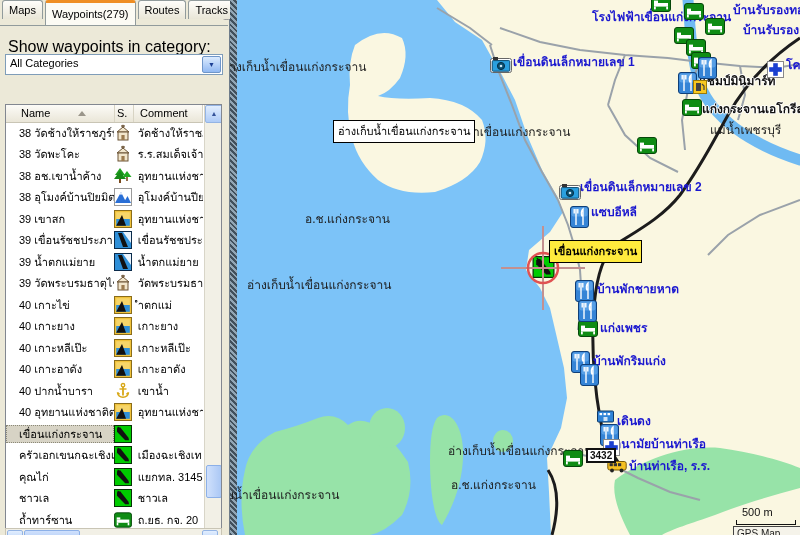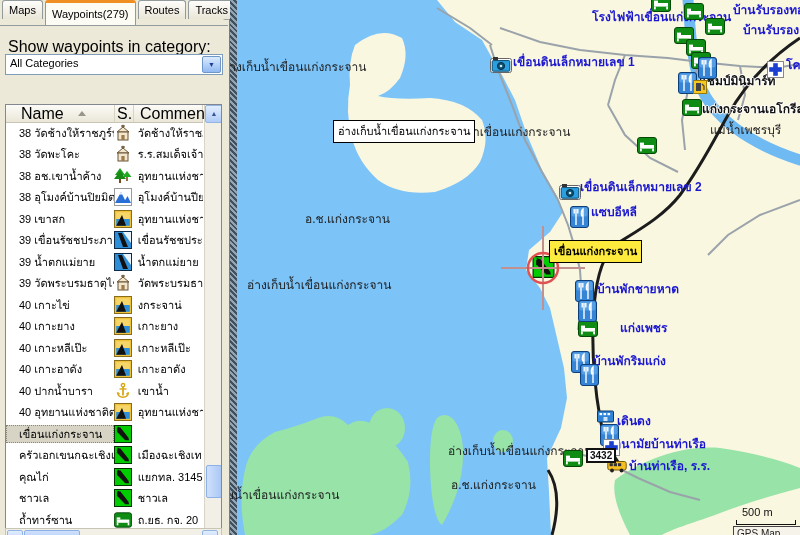--- a/index.html
+++ b/index.html
@@ -14,21 +14,21 @@
   .panel-body{position:absolute;top:25px;left:0;width:228px;height:510px;border-top:1px solid #919b9c}
   .cat-label{position:absolute;left:8px;top:12px;font-size:16px;color:#000}
   .combo{position:absolute;left:5px;top:28px;width:216px;height:19px;background:#fff;border:1px solid #7f9db9;font-size:11px}
   .combo .val{position:absolute;left:4px;top:2px}
   .combo .btn{position:absolute;right:1px;top:1px;width:17px;height:15px;border:1px solid #6f96c9;border-radius:2px;
        background:linear-gradient(#dcebfe,#90b8f2);color:#1c3f94;font-size:7px;text-align:center;line-height:15px}
   .corner-dot{position:absolute;left:219px;top:5px;width:13px;height:13px;border-radius:50%;background:#c9c9c9;border:1px solid #8e8e8e}
   
   .wtable{position:absolute;left:5px;top:78px;width:215px;height:448px;background:#fff;border:1px solid #828790;overflow:hidden}
   .thead{position:absolute;left:0;top:0;width:197px;height:17px;background:linear-gradient(#fcfbf7,#eae6d8);
-        border-bottom:1px solid #c9c5b5;font-size:16px;display:flex}
+        border-bottom:1px solid #c9c5b5;font-size:11px;display:flex}
   .th{border-right:1px solid #d8d4c4;line-height:17px;position:relative}
   .th-name{width:109px;padding-left:15px;box-sizing:border-box}
   .th-s{width:19px;text-align:left;padding-left:2px;box-sizing:border-box}
   .th-comment{width:69px;padding-left:6px;box-sizing:border-box}
   .sortmark{position:absolute;right:28px;top:6px;width:0;height:0;border-left:4px solid transparent;
         border-right:4px solid transparent;border-bottom:5px solid #9a958a}
   .rows{position:absolute;left:0;top:17px;width:197px;height:431px;overflow:hidden}
   .trow{position:relative;height:21.5px;display:flex;align-items:center;font-size:11px;white-space:nowrap}
   .tname{width:109px;padding-left:13px;box-sizing:border-box;overflow:hidden}
   .ticon{width:19px;height:18px;display:flex;align-items:center}
@@ -203,21 +203,21 @@
   <div class="trow">
     <span class="tname">40 เกาะไข่</span>
     <span class="ticon">
               <svg viewBox="0 0 18 18">
                 <rect x="0.5" y="0.5" width="17" height="17" fill="#f0c23a" stroke="#8a6d1a"></rect>
                 <rect x="2.2" y="2.2" width="13.6" height="6.8" fill="#f6d569"></rect>
                 <rect x="2.2" y="9" width="13.6" height="6.8" fill="#2e8fd8"></rect>
                 <polygon points="2.2,15.8 8,5 12,15.8" fill="#111"></polygon>
               </svg>
             </span>
-    <span class="tcomment">งกระจาน่</span>
+    <span class="tcomment">ำตกแม่</span>
   </div>
 
   <div class="trow">
     <span class="tname">40 เกาะยาง</span>
     <span class="ticon">
               <svg viewBox="0 0 18 18">
                 <rect x="0.5" y="0.5" width="17" height="17" fill="#f0c23a" stroke="#8a6d1a"></rect>
                 <rect x="2.2" y="2.2" width="13.6" height="6.8" fill="#f6d569"></rect>
                 <rect x="2.2" y="9" width="13.6" height="6.8" fill="#2e8fd8"></rect>
                 <polygon points="2.2,15.8 8,5 12,15.8" fill="#111"></polygon>
@@ -674,18 +674,18 @@
     <div class="map-label halo" style="left: 469px; top: 71px;">แชมป์มินิมาร์ท</div>
     <div class="map-label halo" style="left: 472px; top: 99px;">แก่งกระจานเอโกรีสอร์ท</div>
     <div class="map-label blue" style="left: 362px; top: 7px;">โรงไฟฟ้าเขื่อนแก่งกระจาน</div>
     <div class="map-label blue" style="left: 503px; top: 0px;">บ้านรับรองทองอุ</div>
     <div class="map-label blue" style="left: 513px; top: 20px;">บ้านรับรองเพื่อ</div>
     <div class="map-label blue" style="left: 556px; top: 55px;">โคร</div>
     <div class="map-label blue" style="left: 283px; top: 52px;">เขื่อนดินเล็กหมายเลข 1</div>
     <div class="map-label blue" style="left: 350px; top: 177px;">เขื่อนดินเล็กหมายเลข 2</div>
     <div class="map-label blue" style="left: 361px; top: 202px;">แซบอีหลี</div>
     <div class="map-label blue" style="left: 367px; top: 279px;">บ้านพักชายหาด</div>
-    <div class="map-label blue" style="left: 370px; top: 318px; margin-left: 20px;">แก่งเพชร</div>
+    <div class="map-label blue" style="left: 370px; top: 318px;">แก่งเพชร</div>
     <div class="map-label blue" style="left: 363px; top: 351px;">บ้านพักริมแก่ง</div>
     <div class="map-label blue" style="left: 387px; top: 411px;">เดินดง</div>
     <div class="map-label blue" style="left: 384px; top: 434px;">อนามัยบ้านท่าเรือ</div>
     <div class="map-label blue" style="left: 399px; top: 456px;">บ้านท่าเรือ, ร.ร.</div>
   </div>
 
 </body></html>

